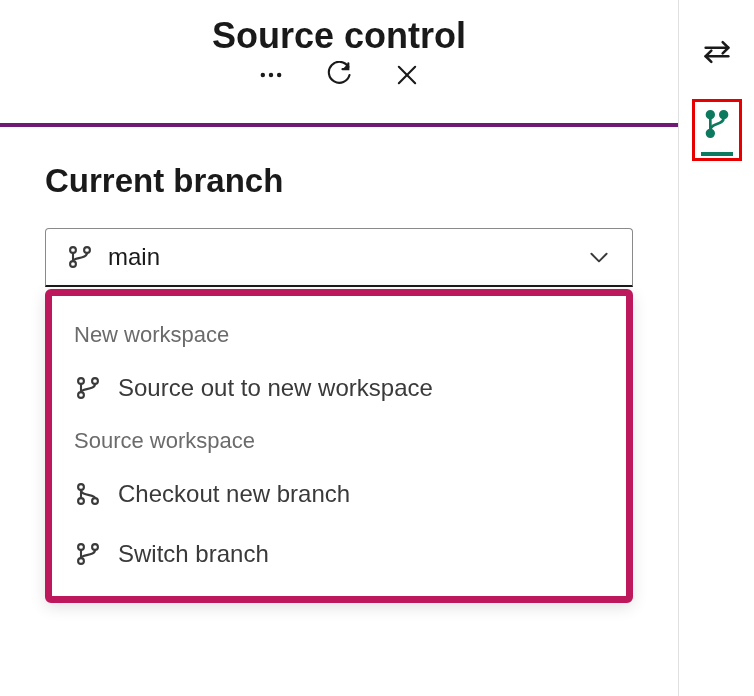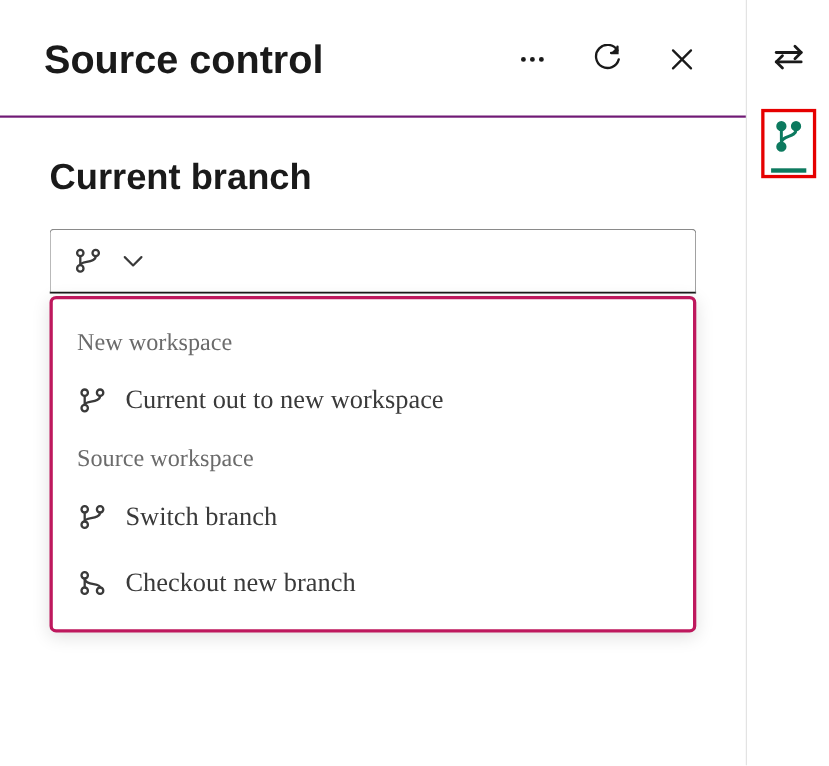--- a/index.html
+++ b/index.html
@@ -16,22 +16,23 @@
       overflow: hidden;
     }
     .main-panel {
       flex: 1;
       border-right: 1px solid #e0e0e0;
       padding: 0;
     }
     .panel-header {
       display: flex;
       align-items: center;
-      padding: 33px 40px 30px 40px;
-      border-bottom: 2px solid #701a75;
+      padding: 15px 40px 30px 40px;
+      border-bottom: 4px solid #701a75;
+      flex-direction: column;
     }
     .panel-title {
       font-size: 36px;
       font-weight: 600;
       color: #1a1a1a;
       flex: 1;
     }
     .header-actions {
       display: flex;
       align-items: center;
@@ -67,26 +68,25 @@
       cursor: pointer;
       background: #fff;
     }
     .branch-value {
       flex: 1;
       font-size: 24px;
       color: #1a1a1a;
     }
     .dropdown {
       margin-top: 2px;
-      border: 3px solid #be185d;
+      border: 7px solid #be185d;
       border-radius: 6px;
       box-shadow: 0 4px 16px rgba(0,0,0,0.12);
       padding: 16px 0 12px 0;
       background: #fff;
-      font-family: Liberation Serif, serif;
     }
     .dropdown-section-label {
       font-size: 22px;
       color: #6b6b6b;
       padding: 10px 22px;
     }
     .dropdown-item {
       display: flex;
       align-items: center;
       gap: 16px;
@@ -153,58 +153,59 @@
     <div class="section-label">Current branch</div>
 
     <div class="branch-selector">
       <svg width="28" height="28" viewBox="0 0 24 24" fill="none" stroke="#3a3a3a" stroke-width="1.8">
         <circle cx="6" cy="6" r="2.5"></circle>
         <circle cx="18" cy="6" r="2.5"></circle>
         <circle cx="6" cy="18" r="2.5"></circle>
         <path d="M6 8.5 L6 15.5"></path>
         <path d="M18 8.5 C18 14 6 12 6 15.5"></path>
       </svg>
+      <span class="branch-value">main</span>
       <svg width="26" height="26" viewBox="0 0 24 24" fill="none" stroke="#3a3a3a" stroke-width="1.8" stroke-linecap="round" stroke-linejoin="round">
         <polyline points="5 9 12 16 19 9"></polyline>
       </svg>
     </div>
 
     <div class="dropdown">
       <div class="dropdown-section-label">New workspace</div>
       <div class="dropdown-item">
         <svg width="28" height="28" viewBox="0 0 24 24" fill="none" stroke="#3a3a3a" stroke-width="1.8">
           <circle cx="6" cy="6" r="2.5"></circle>
           <circle cx="18" cy="6" r="2.5"></circle>
           <circle cx="6" cy="18" r="2.5"></circle>
           <path d="M6 8.5 L6 15.5"></path>
           <path d="M18 8.5 C18 14 6 12 6 15.5"></path>
         </svg>
-        <span class="dropdown-item-label">Current out to new workspace</span>
+        <span class="dropdown-item-label">Source out to new workspace</span>
       </div>
 
       <div class="dropdown-section-label">Source workspace</div>
+      <div class="dropdown-item">
+        <svg width="28" height="28" viewBox="0 0 24 24" fill="none" stroke="#3a3a3a" stroke-width="1.8">
+          <circle cx="6" cy="6" r="2.5"></circle>
+          <circle cx="6" cy="18" r="2.5"></circle>
+          <circle cx="18" cy="18" r="2.5"></circle>
+          <path d="M6 8.5 L6 15.5"></path>
+          <path d="M6 8.5 C6 14 18 12 18 15.5"></path>
+        </svg>
+        <span class="dropdown-item-label">Checkout new branch</span>
+      </div>
       <div class="dropdown-item">
         <svg width="28" height="28" viewBox="0 0 24 24" fill="none" stroke="#3a3a3a" stroke-width="1.8">
           <circle cx="6" cy="6" r="2.5"></circle>
           <circle cx="18" cy="6" r="2.5"></circle>
           <circle cx="6" cy="18" r="2.5"></circle>
           <path d="M6 8.5 L6 15.5"></path>
           <path d="M18 8.5 C18 14 6 12 6 15.5"></path>
         </svg>
         <span class="dropdown-item-label">Switch branch</span>
-      </div>
-      <div class="dropdown-item">
-        <svg width="28" height="28" viewBox="0 0 24 24" fill="none" stroke="#3a3a3a" stroke-width="1.8">
-          <circle cx="6" cy="6" r="2.5"></circle>
-          <circle cx="6" cy="18" r="2.5"></circle>
-          <circle cx="18" cy="18" r="2.5"></circle>
-          <path d="M6 8.5 L6 15.5"></path>
-          <path d="M6 8.5 C6 14 18 12 18 15.5"></path>
-        </svg>
-        <span class="dropdown-item-label">Checkout new branch</span>
       </div>
     </div>
   </div>
 </div>
 
 <div class="right-rail">
   <div class="rail-icon">
     <svg width="34" height="34" viewBox="0 0 24 24" fill="none" stroke="#1a1a1a" stroke-width="1.8" stroke-linecap="round" stroke-linejoin="round">
       <path d="M4 9 L20 9"></path>
       <polyline points="16 5 20 9 16 13" fill="none"></polyline>

